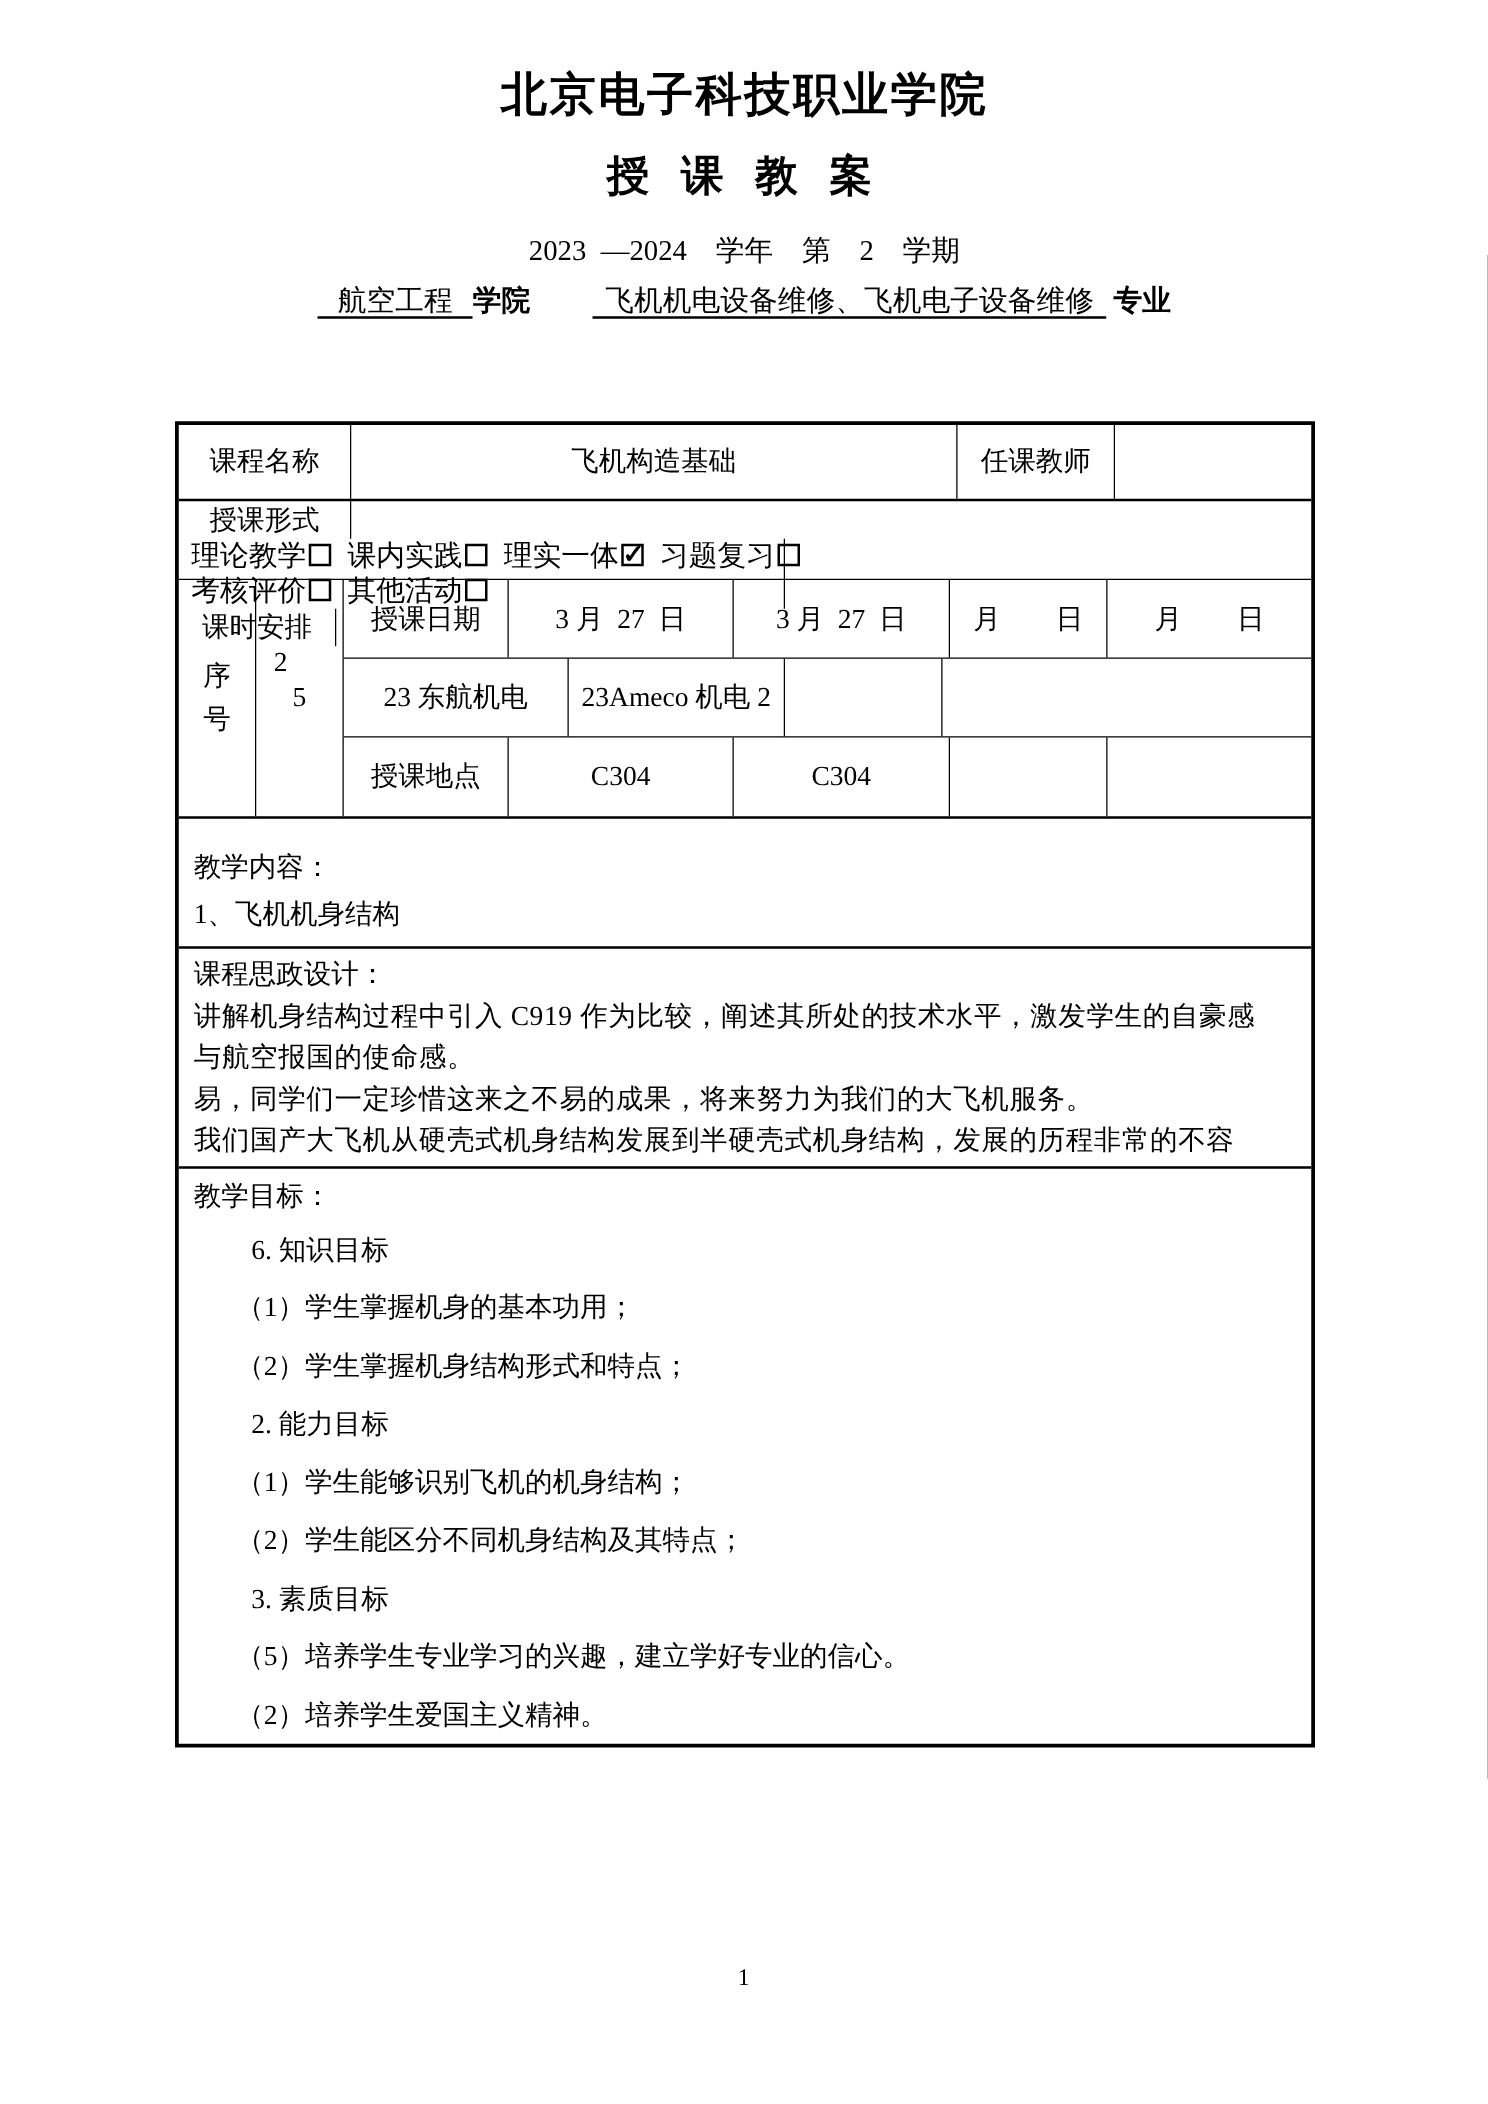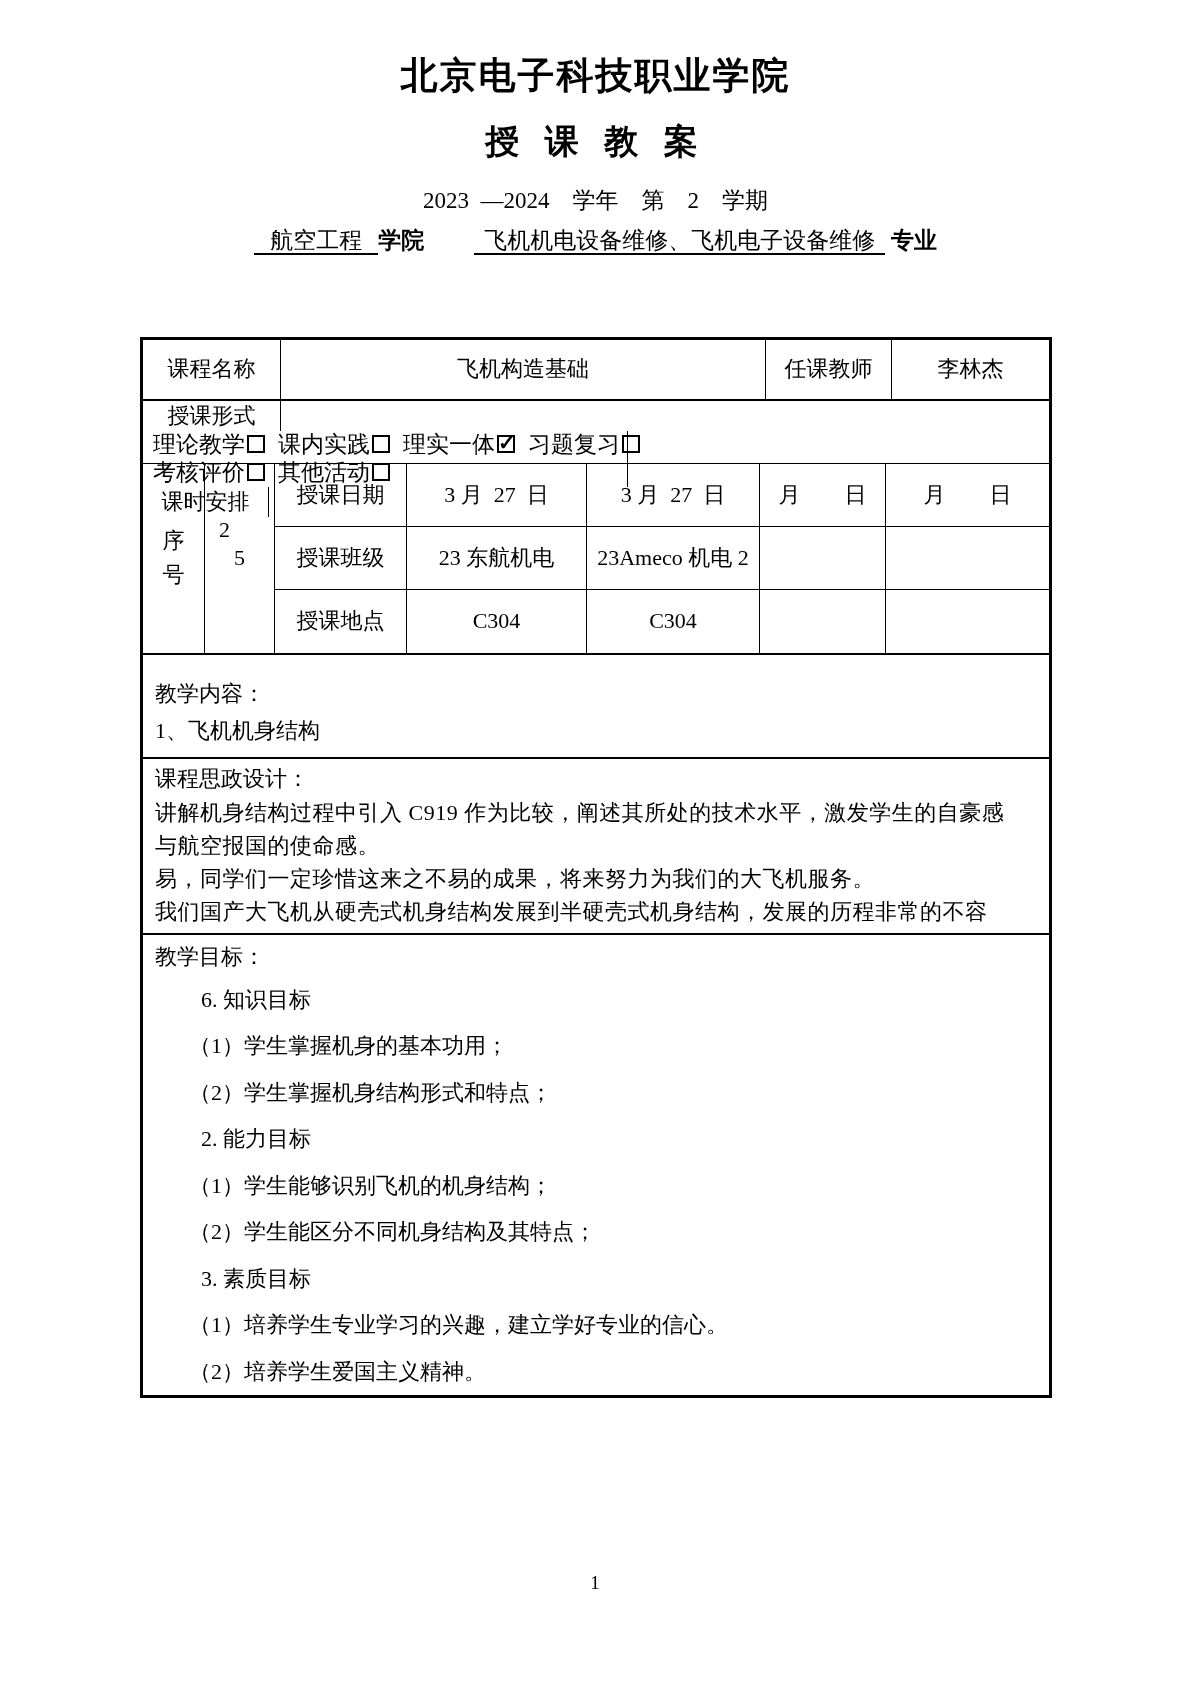--- a/index.html
+++ b/index.html
@@ -81,21 +81,20 @@
       <span class="u-line">航空工程</span><span class="b-label">学院</span><span class="sp1"></span><span class="u-line2">飞机机电设备维修、飞机电子设备维修</span> <span class="b-label">专业</span>
     </div>
   </div>
 
   <div class="tbl">
 
     <div class="row row1">
       <div class="cell c-name">课程名称</div>
       <div class="cell c-course">飞机构造基础</div>
       <div class="cell c-teachl">任课教师</div>
-      <div class="cell c-teach last">李林杰</div>
     </div>
 
     <div class="row row2">
       <div class="cell c-name">授课形式</div>
       <div class="cell form-cell">
         <div class="form-line"><span class="form-opt"><span>理论教学</span><span class="cb"></span></span><span class="form-opt"><span>课内实践</span><span class="cb"></span></span><span class="form-opt"><span>理实一体</span><span class="cb checked"></span></span><span class="form-opt"><span>习题复习</span><span class="cb"></span></span></div>
         <div class="form-line"><span class="form-opt"><span>考核评价</span><span class="cb"></span></span><span class="form-opt"><span>其他活动</span><span class="cb"></span></span></div>
       </div>
       <div class="cell c-teachl">课时安排</div>
       <div class="cell c-teach last">2</div>
@@ -108,21 +107,20 @@
       <div class="serial-val">5</div>
       <div class="sched-rows">
         <div class="srow">
           <div class="cell c-slabel">授课日期</div>
           <div class="cell c-d1 pre">3 月  27  日</div>
           <div class="cell c-d2 pre">3 月  27  日</div>
           <div class="cell c-d3 pre">月        日</div>
           <div class="cell c-d4 pre">月        日</div>
         </div>
         <div class="srow">
-          <div class="cell c-slabel">授课班级</div>
           <div class="cell c-d1 pre">23 东航机电</div>
           <div class="cell c-d2 pre">23Ameco 机电 2</div>
           <div class="cell c-d3"></div>
           <div class="cell c-d4"></div>
         </div>
         <div class="srow">
           <div class="cell c-slabel">授课地点</div>
           <div class="cell c-d1">C304</div>
           <div class="cell c-d2">C304</div>
           <div class="cell c-d3"></div>
@@ -147,21 +145,21 @@
     <div class="sec sec-goals">
       <div class="t">教学目标：</div>
       <div>
           <div class="goal-line goal-num">6. 知识目标</div>
           <div class="goal-line goal-sub">（1）学生掌握机身的基本功用；</div>
           <div class="goal-line goal-sub">（2）学生掌握机身结构形式和特点；</div>
           <div class="goal-line goal-num">2. 能力目标</div>
           <div class="goal-line goal-sub">（1）学生能够识别飞机的机身结构；</div>
           <div class="goal-line goal-sub">（2）学生能区分不同机身结构及其特点；</div>
           <div class="goal-line goal-num">3. 素质目标</div>
-          <div class="goal-line goal-sub">（1）培养学生专业学习的兴趣，建立学好专业的信心。</div>
+          <div class="goal-line goal-sub">（5）培养学生专业学习的兴趣，建立学好专业的信心。</div>
           <div class="goal-line goal-sub">（2）培养学生爱国主义精神。</div>
         </div>
     </div>
 
   </div>
 
   <div class="pageno">1</div>
 
 </div>
 

